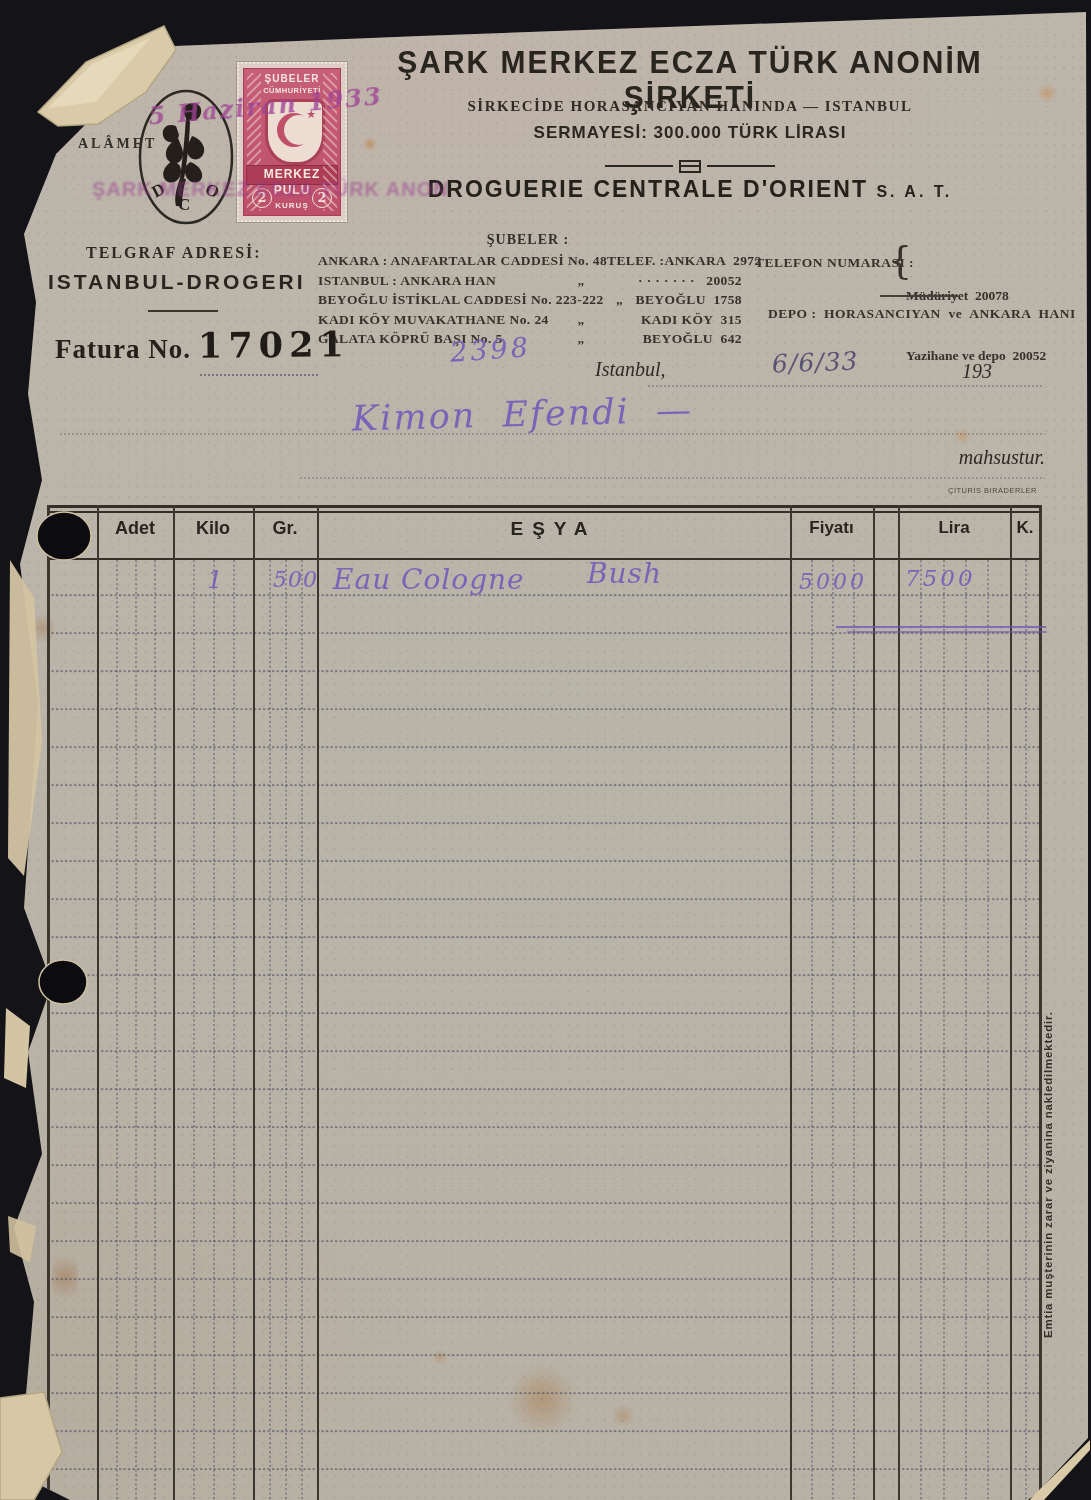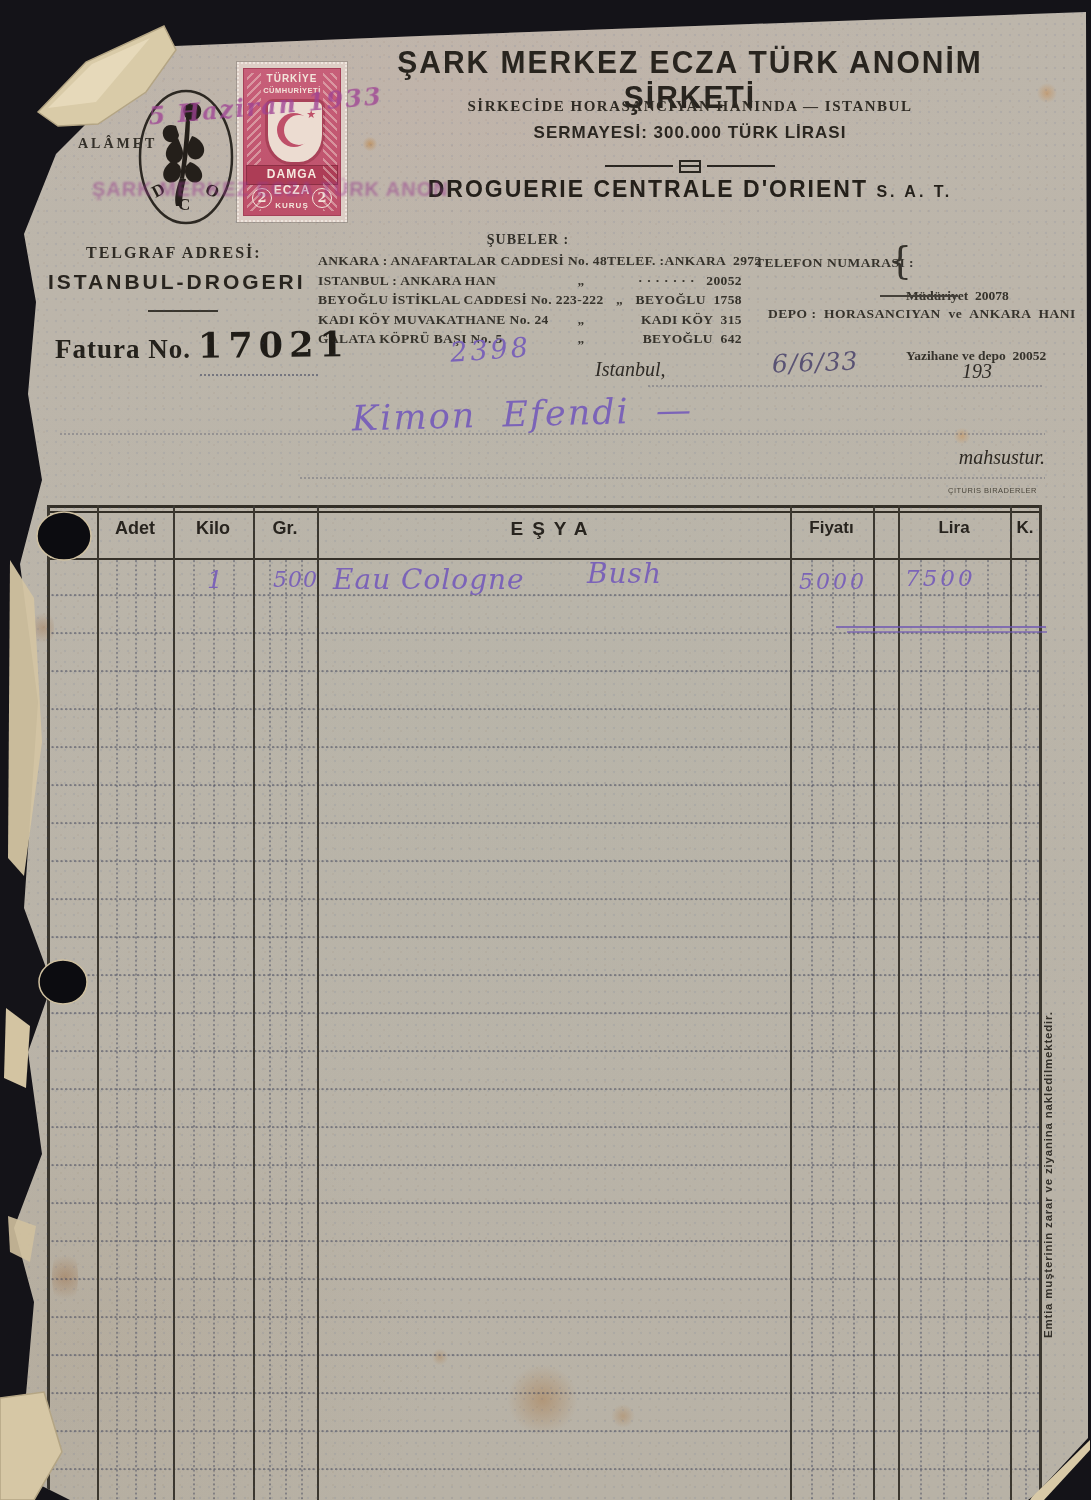--- a/index.html
+++ b/index.html
@@ -179,29 +179,29 @@
     <span class="orn-line"></span><span class="orn-box"></span><span class="orn-line"></span>
   </div>
   <div class="abs french-title sans">
     <span>DROGUERIE CENTRALE D'ORIENT</span>
     <span class="french-suffix">S. A. T.</span>
   </div>
 
   <div class="abs stamp">
     <div class="stamp-ink">
       <div class="stamp-country">
-        <div>TÜRKİYE</div>
+        <div>ŞUBELER</div>
         <small>CÜMHURİYETİ</small>
       </div>
       <div class="stamp-shield">
         <div class="crescent-outer"></div>
         <div class="crescent-inner"></div>
         <div class="stamp-star">★</div>
       </div>
-      <div class="stamp-banner">DAMGA ECZA</div>
+      <div class="stamp-banner">MERKEZ PULU</div>
       <div class="stamp-bottom">
         <div class="stamp-val" style="left:8px;">2</div>
         <div class="stamp-unit">KURUŞ</div>
         <div class="stamp-val" style="right:8px;">2</div>
       </div>
     </div>
   </div>
 
   <div class="abs ovp-date">5 Haziran 1933</div>
   <div class="abs ovp-cachet">ŞARK MERKEZ ECZA TÜRK ANONİM ŞİRKETİ</div>

